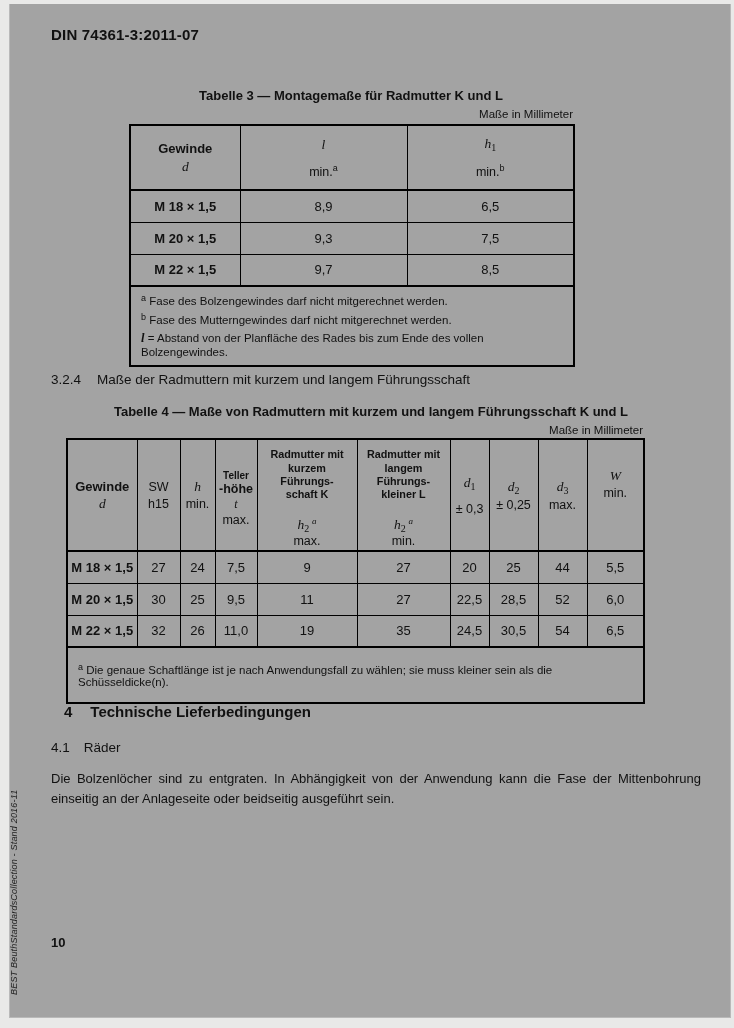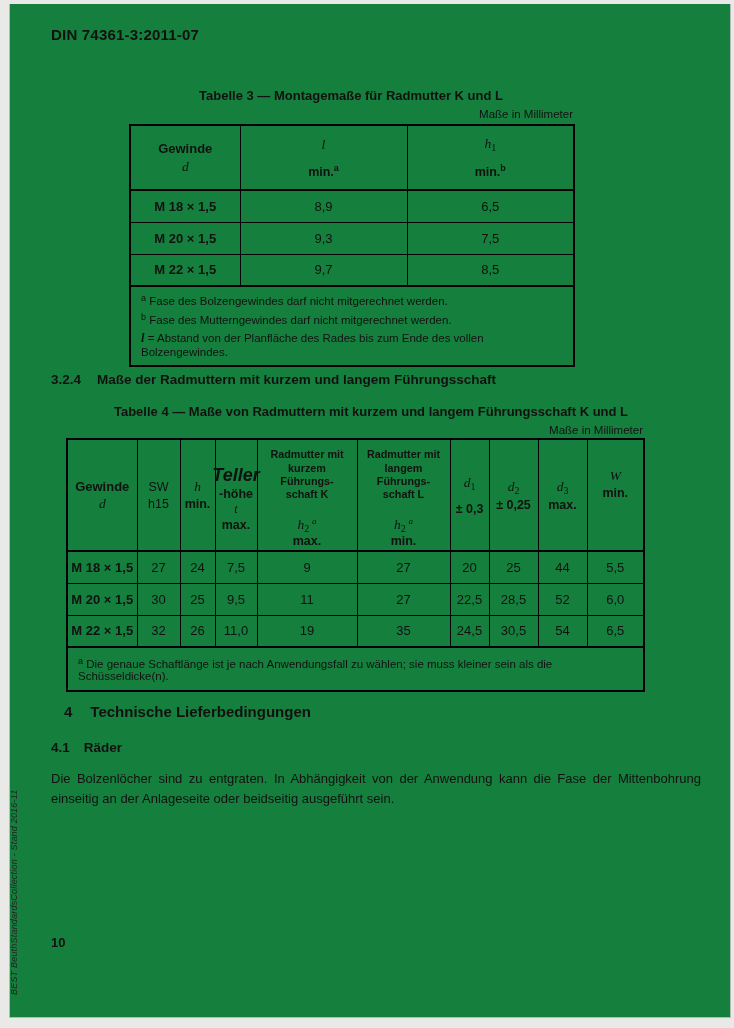--- a/index.html
+++ b/index.html
@@ -9,21 +9,21 @@
     background: #e9e9e8;
     font-family: "Liberation Sans", sans-serif;
     color: #111;
     overflow: hidden;
     position: relative;
   }
   .page {
     position: absolute;
     left: 9px; top: 4px;
     width: 722px; height: 1014px;
-    background: #15803d;
+    background: #a3a3a3;
     border: 1px solid #b9b9b9;
     border-top: none;
   }
   .abs { position: absolute; }
 
   .doc-number { left: 41px; top: 22px; font-size: 15px; font-weight: bold; letter-spacing: 0.2px; }
 
   .tbl-title { font-size: 13px; font-weight: bold; text-align: center; }
   .unit-note { font-size: 11.5px; text-align: right; }
 
@@ -32,36 +32,36 @@
   table.din th, table.din td { border: 1px solid #000; padding: 0; }
   table.din thead th { border-bottom: 2px solid #000; }
   table.din tbody tr.foot td { border-top: 2px solid #000; }
 
   .cellv { display: flex; flex-direction: column; align-items: center; justify-content: center; height: 100%; }
   .cellv.top { justify-content: flex-start; }
 
   .sym { font-family: "Liberation Serif", serif; font-style: italic; font-size: 13.5px; font-weight: normal; }
   .sym sub { font-style: normal; font-size: 10px; vertical-align: -3px; font-family: "Liberation Serif", serif;}
   sup.fm { font-size: 9px; vertical-align: 5px; }
-  .limit { font-size: 12.5px; font-weight: bold; }
+  .limit { font-size: 12.5px; font-weight: normal; }
 
   .hdr-bold { font-size: 13px; font-weight: bold; }
   .hdr-sm-bold { font-size: 10.8px; font-weight: bold; line-height: 1.25; }
   .hdr-reg { font-size: 12.5px; font-weight: normal; }
 
   .data-cell { text-align: center; font-size: 13px; height: 32px; vertical-align: middle; }
   .gw-cell { font-weight: bold; }
 
   .fnote-cell { text-align: left; vertical-align: middle; }
   .fnote-line { font-size: 11.5px; padding: 0 10px; }
   .fnote-line sup { font-size: 9px; vertical-align: 4px; }
   .fnote-sym { font-family: "Liberation Serif", serif; font-style: italic; font-weight: bold; font-size: 12.5px; }
 
   .sec-head-lg { font-size: 15px; font-weight: bold; }
-  .sec-head { font-size: 13.5px; font-weight: bold; }
+  .sec-head { font-size: 13.5px; font-weight: normal; }
   .sec-num { display: inline-block; }
   .s324 .sec-num { margin-right: 16px; }
   .s4 .sec-num { margin-right: 18px; }
   .s41 .sec-num { margin-right: 14px; }
 
   .body-text { font-size: 13px; line-height: 1.55; text-align: justify; }
   .page-number { font-size: 13px; font-weight: bold; }
 
   .watermark {
     left: 9px; top: 995px;
@@ -173,42 +173,42 @@
           </div>
         </th>
         <th>
           <div class="cellv" style="gap:2px;">
             <span class="sym">h</span>
             <span class="limit">min.</span>
           </div>
         </th>
         <th>
           <div class="cellv top" style="padding-top:7px; gap:1px;">
-            <span class="hdr-bold" style="font-size:18px;font-style:italic;">Teller</span>
+            <span class="hdr-bold" style="font-size:10px;">Teller</span>
             <span class="hdr-bold" style="font-size:12.5px;">-höhe</span>
             <span class="sym" style="font-size:12px;">t</span>
             <span class="limit">max.</span>
           </div>
         </th>
         <th>
           <div class="cellv top" style="padding-top:6px;">
             <span class="hdr-sm-bold">Radmutter mit</span>
             <span class="hdr-sm-bold">kurzem</span>
             <span class="hdr-sm-bold">Führungs-</span>
             <span class="hdr-sm-bold">schaft K</span>
             <span class="sym" style="margin-top:14px;"><span>h</span><sub>2</sub> <sup class="fm">a</sup></span>
             <span class="limit">max.</span>
           </div>
         </th>
         <th>
           <div class="cellv top" style="padding-top:6px;">
             <span class="hdr-sm-bold">Radmutter mit</span>
             <span class="hdr-sm-bold">langem</span>
             <span class="hdr-sm-bold">Führungs-</span>
-            <span class="hdr-sm-bold">schaft L</span>
+            <span class="hdr-sm-bold">kleiner L</span>
             <span class="sym" style="margin-top:14px;"><span>h</span><sub>2</sub> <sup class="fm">a</sup></span>
             <span class="limit">min.</span>
           </div>
         </th>
         <th>
           <div class="cellv" style="gap:10px;">
             <span class="sym"><span>d</span><sub>1</sub></span>
             <span class="limit">± 0,3</span>
           </div>
         </th>
@@ -263,21 +263,21 @@
         <td class="data-cell">26</td>
         <td class="data-cell">11,0</td>
         <td class="data-cell">19</td>
         <td class="data-cell">35</td>
         <td class="data-cell">24,5</td>
         <td class="data-cell">30,5</td>
         <td class="data-cell">54</td>
         <td class="data-cell">6,5</td>
       </tr>
       <tr class="foot">
-        <td colspan="10" class="fnote-cell" style="padding:8px 0;">
+        <td colspan="10" class="fnote-cell" style="padding:14px 0;">
           <div class="fnote-line"><sup>a</sup> <span>Die genaue Schaftlänge ist je nach Anwendungsfall zu wählen; sie muss kleiner sein als die Schüsseldicke(n).</span></div>
         </td>
       </tr>
     </tbody>
   </table>
 
   <div class="abs sec-head-lg s4" style="left:54px; top:699px;">
     <span class="sec-num">4</span><span>Technische Lieferbedingungen</span>
   </div>
   <div class="abs sec-head s41" style="left:41px; top:736px;">

